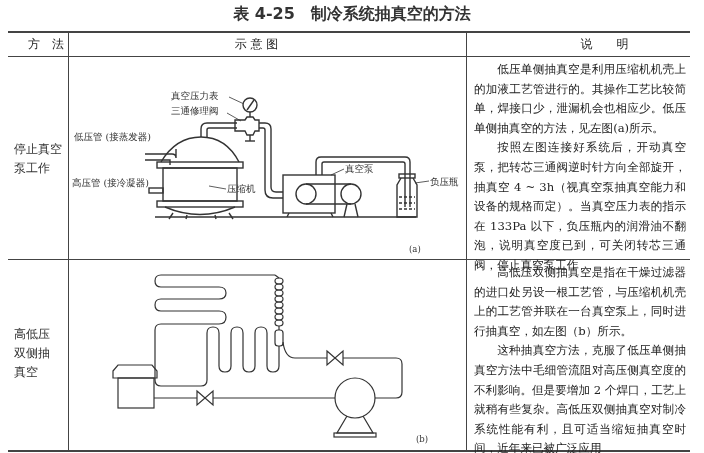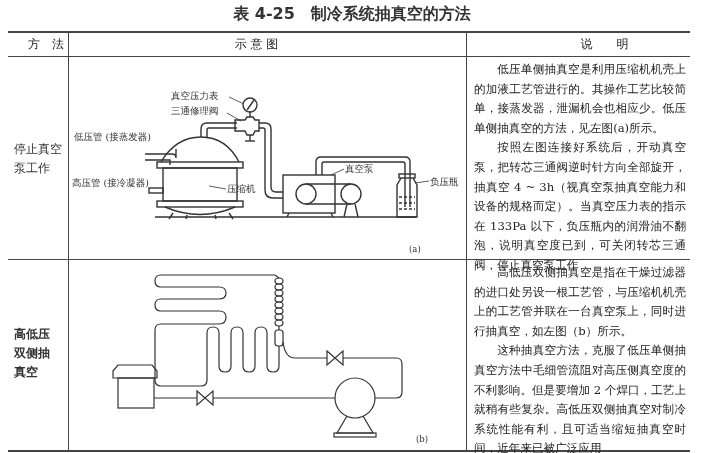--- a/index.html
+++ b/index.html
@@ -107,25 +107,25 @@
     <text x="5" y="83">低压管 (接蒸发器)</text>
     <text x="3" y="129">高压管 (接冷凝器)</text>
     <text x="158" y="135">压缩机</text>
     <text x="276" y="115">真空泵</text>
     <text x="361" y="128">负压瓶</text>
     <text x="340" y="195" font-size="8.5">(a)</text>
   </g>
 </svg>
 
 <div class="desc" style="top:60px;">
-  <p>低压单侧抽真空是利用压缩机机壳上的加液工艺管进行的。其操作工艺比较简单，接蒸发器，泄漏机会也相应少。低压单侧抽真空的方法，见左图(a)所示。</p>
+  <p>低压单侧抽真空是利用压缩机机壳上的加液工艺管进行的。其操作工艺比较简单，焊接口少，泄漏机会也相应少。低压单侧抽真空的方法，见左图(a)所示。</p>
   <p>按照左图连接好系统后，开动真空泵，把转芯三通阀逆时针方向全部旋开，抽真空 4 ~ 3h（视真空泵抽真空能力和设备的规格而定）。当真空压力表的指示在 133Pa 以下，负压瓶内的润滑油不翻泡，说明真空度已到，可关闭转芯三通阀，停止真空泵工作</p>
 </div>
 
-<div class="method" style="top:325px;width:42px;font-weight:bold;">高低压双侧抽真空</div>
+<div class="method" style="top:325px;width:42px;">高低压双侧抽真空</div>
 
 <svg style="position:absolute;left:69px;top:260px;" width="397" height="190" viewBox="0 0 397 190" fill="none" stroke="#333" stroke-width="1.2">
 
   <path d="M206 15 L92 15 Q86 15 86 21 Q86 27 92 27 L150 27 Q157 27 157 33 Q157 39 150 39 L92 39 Q86 39 86 45 Q86 51 92 51 L150 51 Q157 51 157 57 Q157 64 150 64 L92 64 Q86 64 86 70 L86 120 Q86 126 92 126 L120 126"></path>
   <path d="M150 27 L92 27 M150 51 L92 51" stroke="none"></path>
 
   <g>
     <ellipse cx="210" cy="21" rx="4" ry="3"></ellipse>
       <ellipse cx="210" cy="27" rx="4" ry="3"></ellipse>
     <ellipse cx="210" cy="33" rx="4" ry="3"></ellipse>

